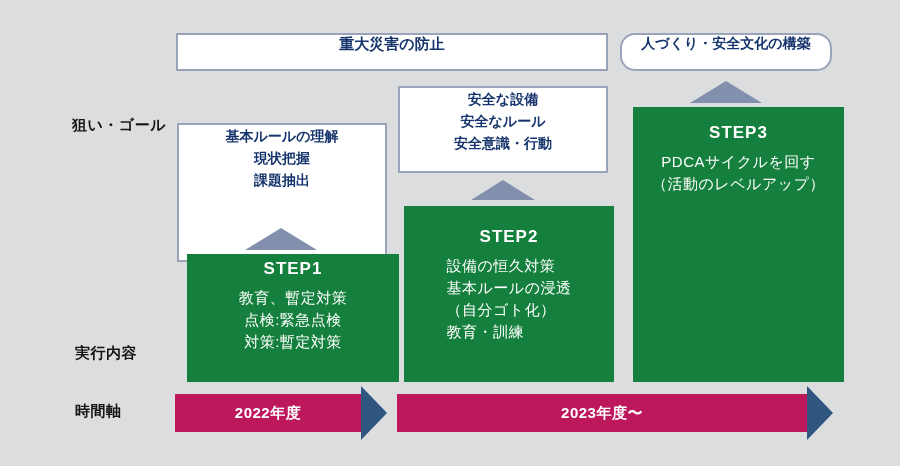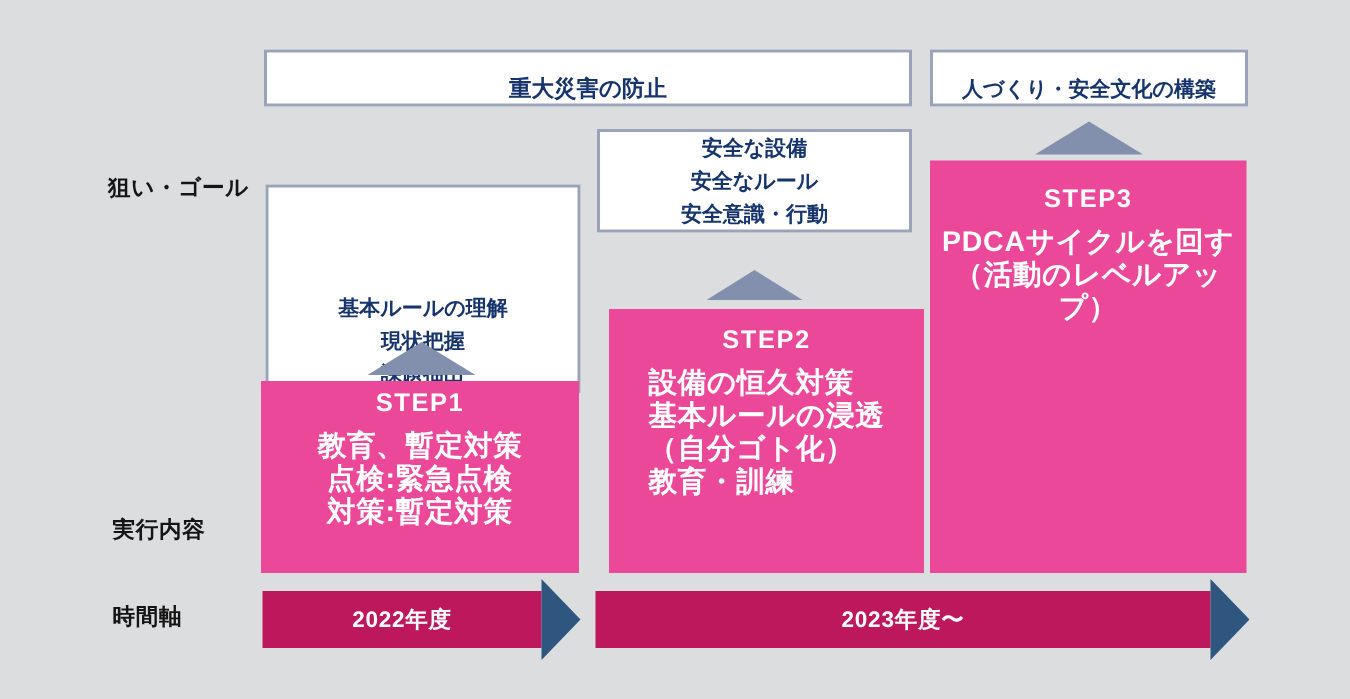--- a/index.html
+++ b/index.html
@@ -19,38 +19,38 @@
   .row-label{
     font-size:15px;font-weight:bold;color:#151515;
     white-space:nowrap;letter-spacing:0.5px;
   }
 
   
   .white-box{
     background:#ffffff;
     border:2px solid #99a3ba;
     display:flex;flex-direction:column;
-    align-items:center;justify-content:flex-end;
+    align-items:center;justify-content:flex-start;
     color:#17356d;font-weight:bold;text-align:center;
   }
   .top-box{font-size:15px;}
   .goal-box{font-size:14px;line-height:22px;}
 
   
   .step-box{
-    background:#ec4899;
-    color:#ffffff;text-align:center;
+    background:#15803d;
+    color:#ffffff;text-align:center;margin-left:13px;
   }
   .step-title{
     font-size:17px;font-weight:bold;letter-spacing:1px;
     line-height:24px;margin-bottom:6px;
   }
   .step-body{
     display:inline-block;text-align:left;
-    font-size:19px;font-weight:bold;line-height:22px;
+    font-size:15px;font-weight:normal;line-height:22px;
     letter-spacing:0.5px;
   }
   .step-body.centered{text-align:center;}
 
   
   .tri-up{
     width:0;height:0;
     border-left:36px solid transparent;
     border-right:36px solid transparent;
     border-bottom:22px solid #8290ae;
@@ -80,50 +80,50 @@
 
 <div class="canvas">
 
   <div class="abs row-label" style="left:72px;top:116px;">狙い・ゴール</div>
   <div class="abs row-label" style="left:75px;top:308px;margin-top:36px;">実行内容</div>
   <div class="abs row-label" style="left:75px;top:402px;">時間軸</div>
 
   <div class="abs white-box top-box" style="left:176px;top:33px;width:432px;height:38px;">
     <span>重大災害の防止</span>
   </div>
-  <div class="abs white-box top-box" style="left:620px;top:33px;width:212px;height:38px;font-size:14px;">
+  <div class="abs white-box top-box" style="left:620px;top:33px;width:212px;height:38px;font-size:14px;border-radius:15px;">
     <span>人づくり・安全文化の構築</span>
   </div>
 
   <div class="abs white-box goal-box" style="left:177px;top:83px;width:210px;height:139px;margin-top:40px;">
     <div>基本ルールの理解</div>
     <div>現状把握</div>
     <div>課題抽出</div>
   </div>
 
-  <div class="abs white-box goal-box" style="left:398px;top:86px;width:210px;height:69px;">
+  <div class="abs white-box goal-box" style="left:398px;top:86px;width:210px;height:87px;">
     <div>安全な設備</div>
     <div>安全なルール</div>
     <div>安全意識・行動</div>
   </div>
 
   <div class="abs tri-up" style="left:245px;top:228px;"></div>
   <div class="abs tri-up small" style="left:471px;top:180px;"></div>
   <div class="abs tri-up" style="left:690px;top:81px;"></div>
 
   <div class="abs step-box" style="left:174px;top:254px;width:212px;height:128px;padding-top:3px;">
     <div class="step-title">STEP1</div>
     <div class="step-body centered">
       <div>教育、暫定対策</div>
       <div>点検:緊急点検</div>
       <div>対策:暫定対策</div>
     </div>
   </div>
 
-  <div class="abs step-box" style="left:406px;top:206px;width:210px;height:176px;padding-top:9px;">
+  <div class="abs step-box" style="left:391px;top:206px;width:210px;height:176px;padding-top:19px;">
     <div class="step-title">STEP2</div>
     <div class="step-body">
       <div>設備の恒久対策</div>
       <div>基本ルールの浸透</div>
       <div>（自分ゴト化）</div>
       <div>教育・訓練</div>
     </div>
   </div>
 
   <div class="abs step-box" style="left:620px;top:107px;width:211px;height:275px;padding-top:14px;">

